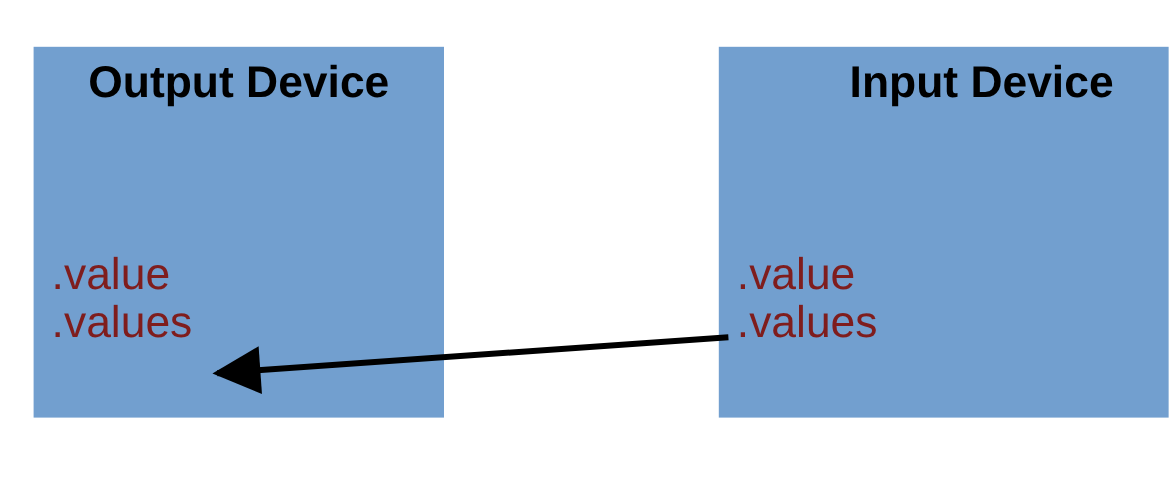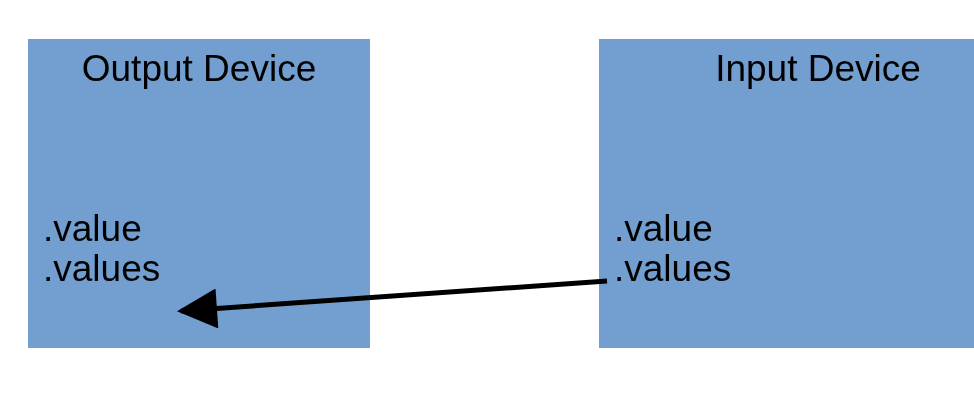--- a/index.html
+++ b/index.html
@@ -22,32 +22,32 @@
     height: 309px;
     background: #729fcf;
     color: #000000;
   }
   .device-box.left  { left: 28px; }
   .device-box.right { left: 599px; padding-left: 48px; }
   .box-title {
     padding-top: 10px;
     text-align: center;
     font-size: 37px;
-    font-weight: normal;
+    font-weight: bold;
     line-height: 40px;
     color: #000000;
   }
   .box-list {
     position: absolute;
     top: 170px;
     left: 15px;
     right: 6px;
     font-size: 37px;
     line-height: 40px;
-    color: #000000;
+    color: #7f1d1d;
   }
   .list-line { white-space: nowrap; }
   .arrow-layer {
     position: absolute;
     top: 0;
     left: 0;
     pointer-events: none;
   }
 </style>
 </head>

